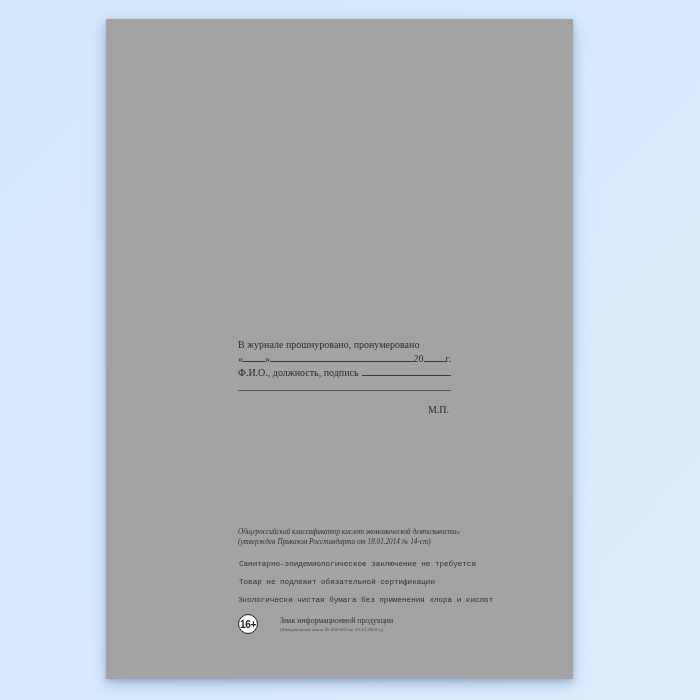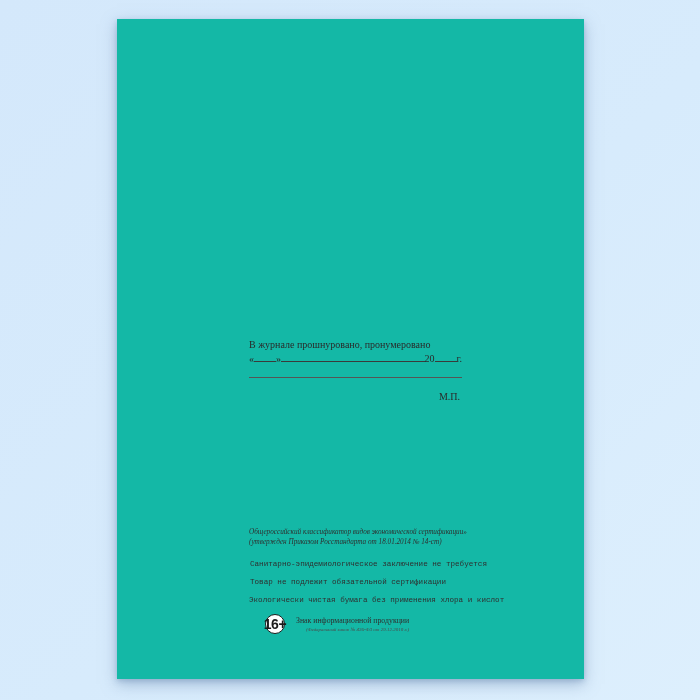--- a/index.html
+++ b/index.html
@@ -5,23 +5,23 @@
   * { margin: 0; padding: 0; box-sizing: border-box; }
   html, body { width: 700px; height: 700px; }
   body {
     font-family: "Liberation Serif", "DejaVu Serif", serif;
     background: linear-gradient(135deg, #d4e8fb 0%, #d7ebfc 55%, #ddeffd 100%);
     position: relative;
     overflow: hidden;
   }
   .page {
     position: absolute;
-    left: 117px; top: 19px;
+    left: 106px; top: 19px;
     width: 467px; height: 660px;
-    background: #14b8a6;
+    background: #a3a3a3;
     box-shadow: 0 5px 14px rgba(105,138,178,0.50), 0 2px 5px rgba(105,138,178,0.35);
     color: #2a2a2a;
   }
   
   .stamp-block {
     position: absolute;
     left: 132px; top: 320px;
     width: 213px;
     font-size: 10px;
     line-height: 12.8px;
@@ -79,29 +79,28 @@
     align-items: flex-start;
   }
   .age-badge {
     flex: 0 0 auto;
     width: 20px; height: 20px;
     border: 1.6px solid #1c1c1c;
     border-radius: 50%;
     display: flex;
     align-items: center;
     justify-content: center;
-    font-size: 14px;
+    font-size: 10px;
     font-weight: bold;
     letter-spacing: -0.4px;
     color: #1c1c1c;
     background: #fff;
     font-family: "Liberation Sans", sans-serif;
-    margin-left: 16px;
   }
-  .age-text { margin-left: 11px; padding-top: 2px; text-align: right; }
+  .age-text { margin-left: 22px; padding-top: 2px; }
   .age-label { font-size: 7.8px; line-height: 9px; white-space: nowrap; }
   .age-law {
     font-size: 5px; line-height: 6px;
     font-style: italic;
     color: #4a4a4a;
     margin-top: 1.5px;
     white-space: nowrap;
   }
 </style>
 </head>
@@ -113,27 +112,31 @@
     <div class="stamp-line">В журнале прошнуровано, пронумеровано</div>
     <div class="stamp-line flexline">
       <span>«</span>
       <span class="fill-sm"></span>
       <span>»</span>
       <span class="fill" style="margin:0;"></span>
       <span>20</span>
       <span class="fill-sm"></span>
       <span>г.</span>
     </div>
+    <div class="stamp-line flexline">
+      <span>Ф.И.О., должность, подпись</span>
+      <span class="fill fill-end"></span>
+    </div>
     <div class="rule-line"></div>
     <div class="stamp-mp">М.П.</div>
   </div>
 
   <div class="footer-block">
     <div class="compliance">
-      <div class="compliance-l2">Общероссийский классификатор видов экономической сертификации»</div>
+      <div class="compliance-l2">Общероссийский классификатор кислот экономической деятельности»</div>
       <div class="compliance-l3">(утвержден Приказом Росстандарта от 18.01.2014 № 14-ст)</div>
     </div>
     <div class="statement">Санитарно-эпидемиологическое заключение не требуется</div>
     <div class="statement">Товар не подлежит обязательной сертификации</div>
     <div class="statement">Экологически чистая бумага без применения хлора и кислот</div>
     <div class="age-row">
       <div class="age-badge">16+</div>
       <div class="age-text">
         <div class="age-label">Знак информационной продукции</div>
         <div class="age-law">(Федеральный закон № 436-ФЗ от 29.12.2010 г.)</div>

